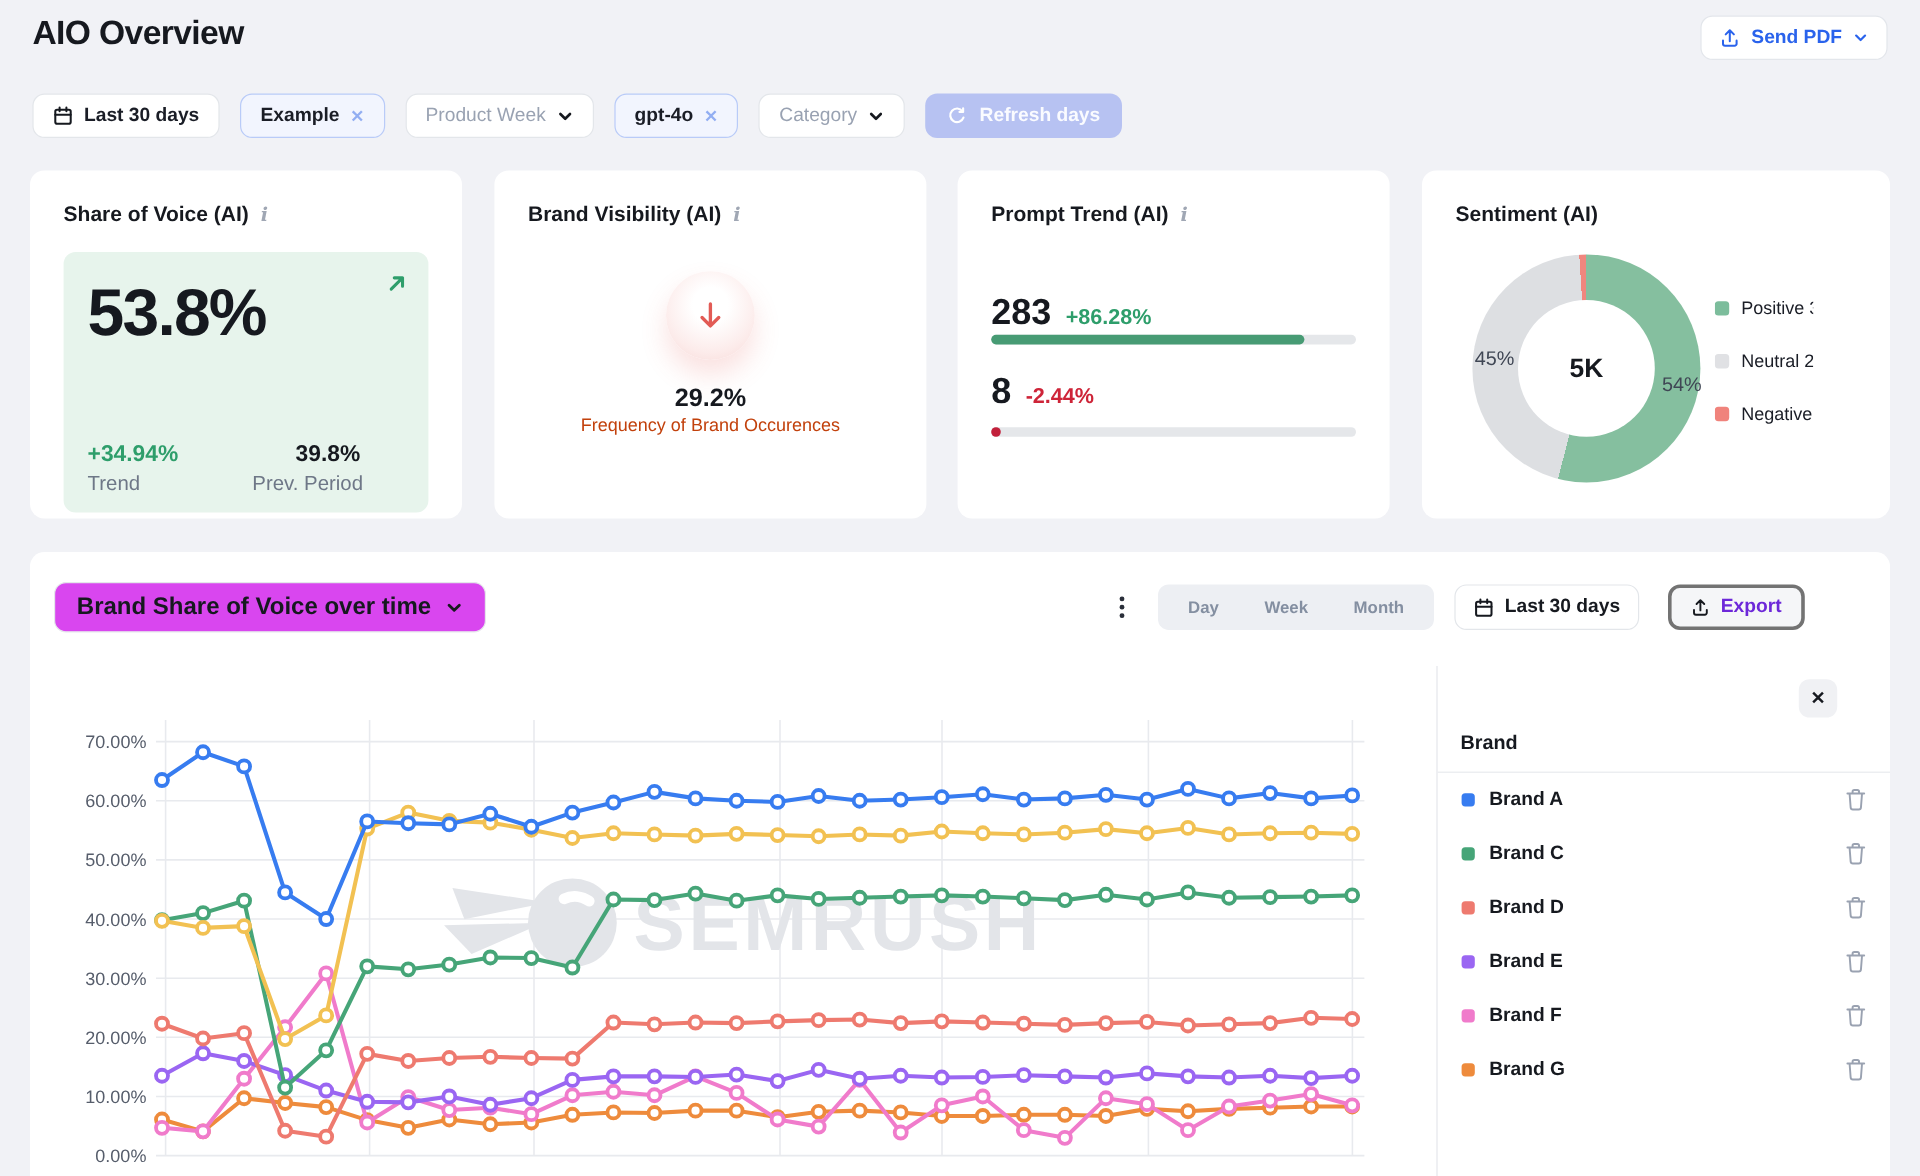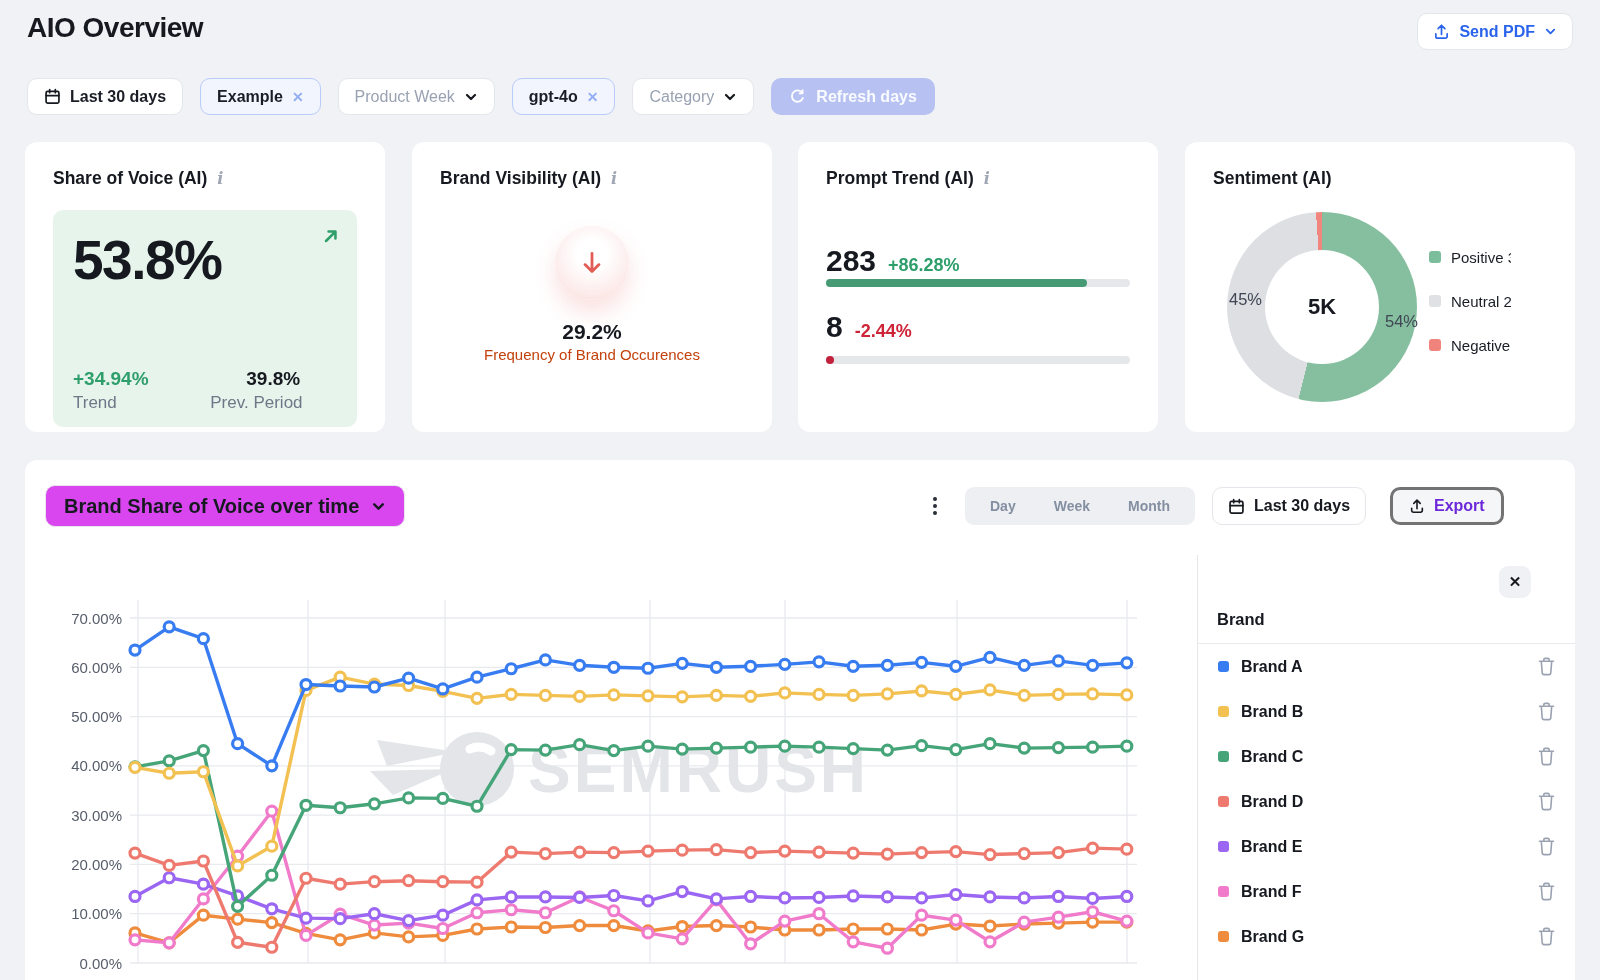--- a/index.html
+++ b/index.html
@@ -541,29 +541,20 @@
     </svg>
 
   <div class="brand-panel">
     <div class="panel-close">✕</div>
     <div class="panel-header">Brand</div>
     <div class="panel-divider"></div>
     <div class="brand-rows" id="brandRows">
         <div class="brand-row">
           <span class="brand-dot" style="background: rgb(55, 124, 240);"></span>
           <span class="brand-label">Brand A</span>
-          <button class="trash-btn">
-            <svg width="17" height="19" viewBox="0 0 17 19">
-              <path d="M1.5 4.2h14M5.8 4.2V2.8A1.4 1.4 0 0 1 7.2 1.4h2.6a1.4 1.4 0 0 1 1.4 1.4v1.4M3.3 4.2l.9 11.6a1.9 1.9 0 0 0 1.9 1.8h4.8a1.9 1.9 0 0 0 1.9-1.8l.9-11.6" stroke="#9AA2B1" stroke-width="1.6" fill="none" stroke-linecap="round" stroke-linejoin="round"></path>
-            </svg>
-          </button>
-        </div>
-        <div class="brand-row">
-          <span class="brand-dot" style="background: rgb(242, 193, 82);"></span>
-          <span class="brand-label">Brand B</span>
           <button class="trash-btn">
             <svg width="17" height="19" viewBox="0 0 17 19">
               <path d="M1.5 4.2h14M5.8 4.2V2.8A1.4 1.4 0 0 1 7.2 1.4h2.6a1.4 1.4 0 0 1 1.4 1.4v1.4M3.3 4.2l.9 11.6a1.9 1.9 0 0 0 1.9 1.8h4.8a1.9 1.9 0 0 0 1.9-1.8l.9-11.6" stroke="#9AA2B1" stroke-width="1.6" fill="none" stroke-linecap="round" stroke-linejoin="round"></path>
             </svg>
           </button>
         </div>
         <div class="brand-row">
           <span class="brand-dot" style="background: rgb(70, 165, 120);"></span>
           <span class="brand-label">Brand C</span>
           <button class="trash-btn">

